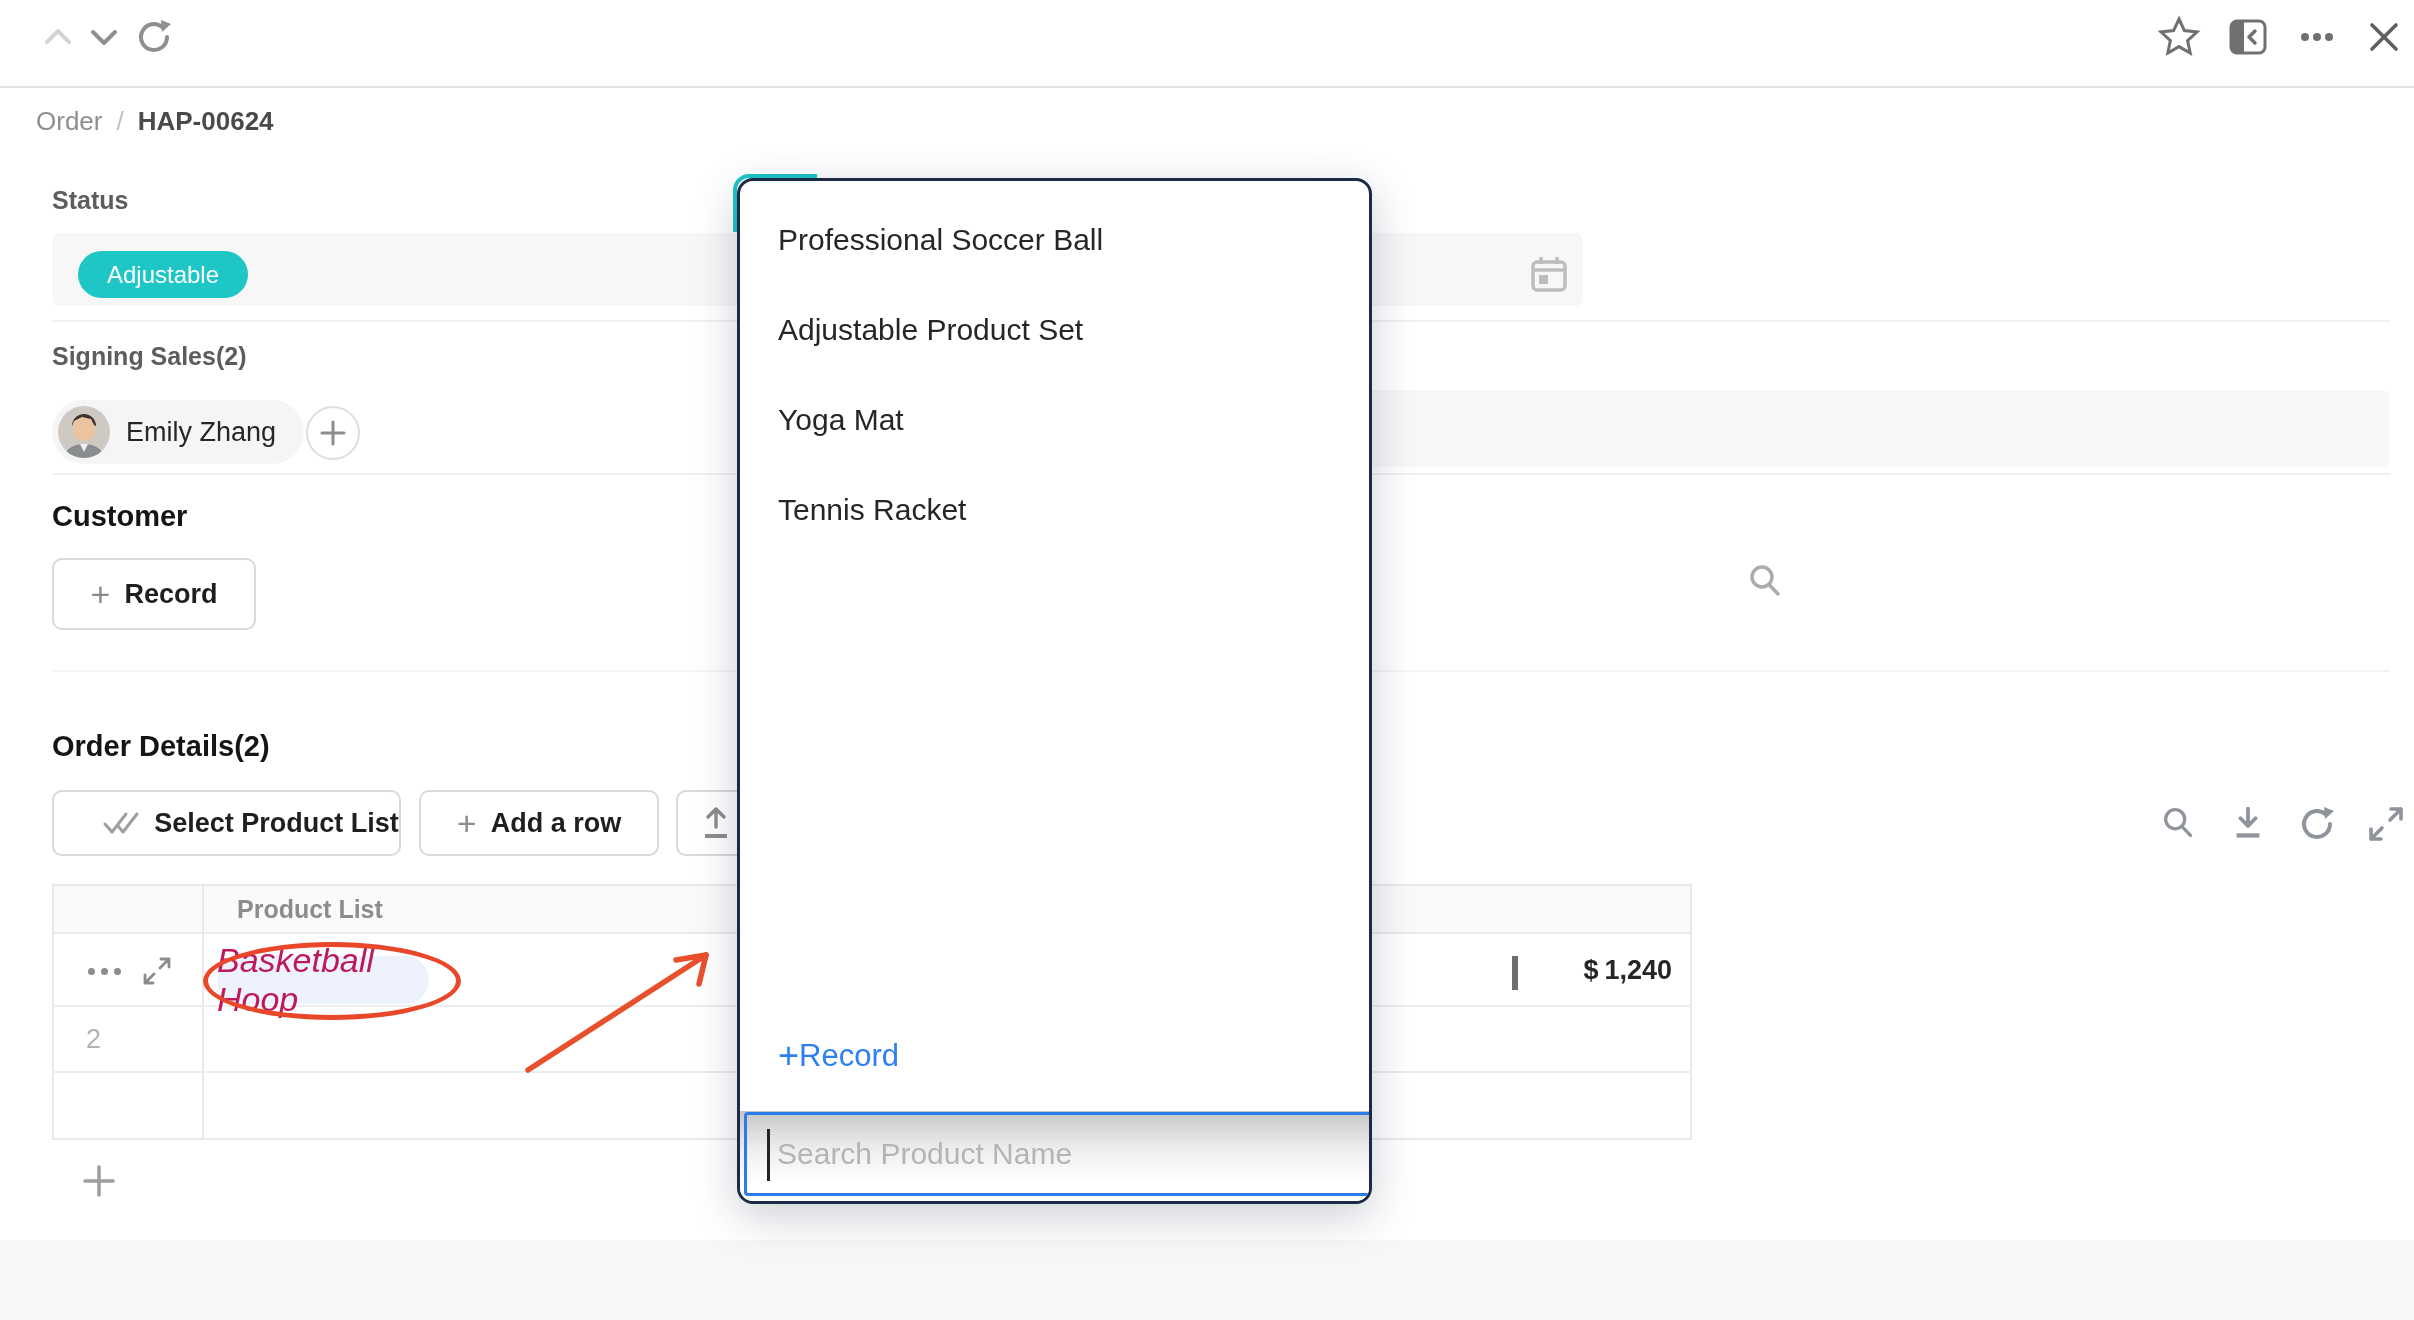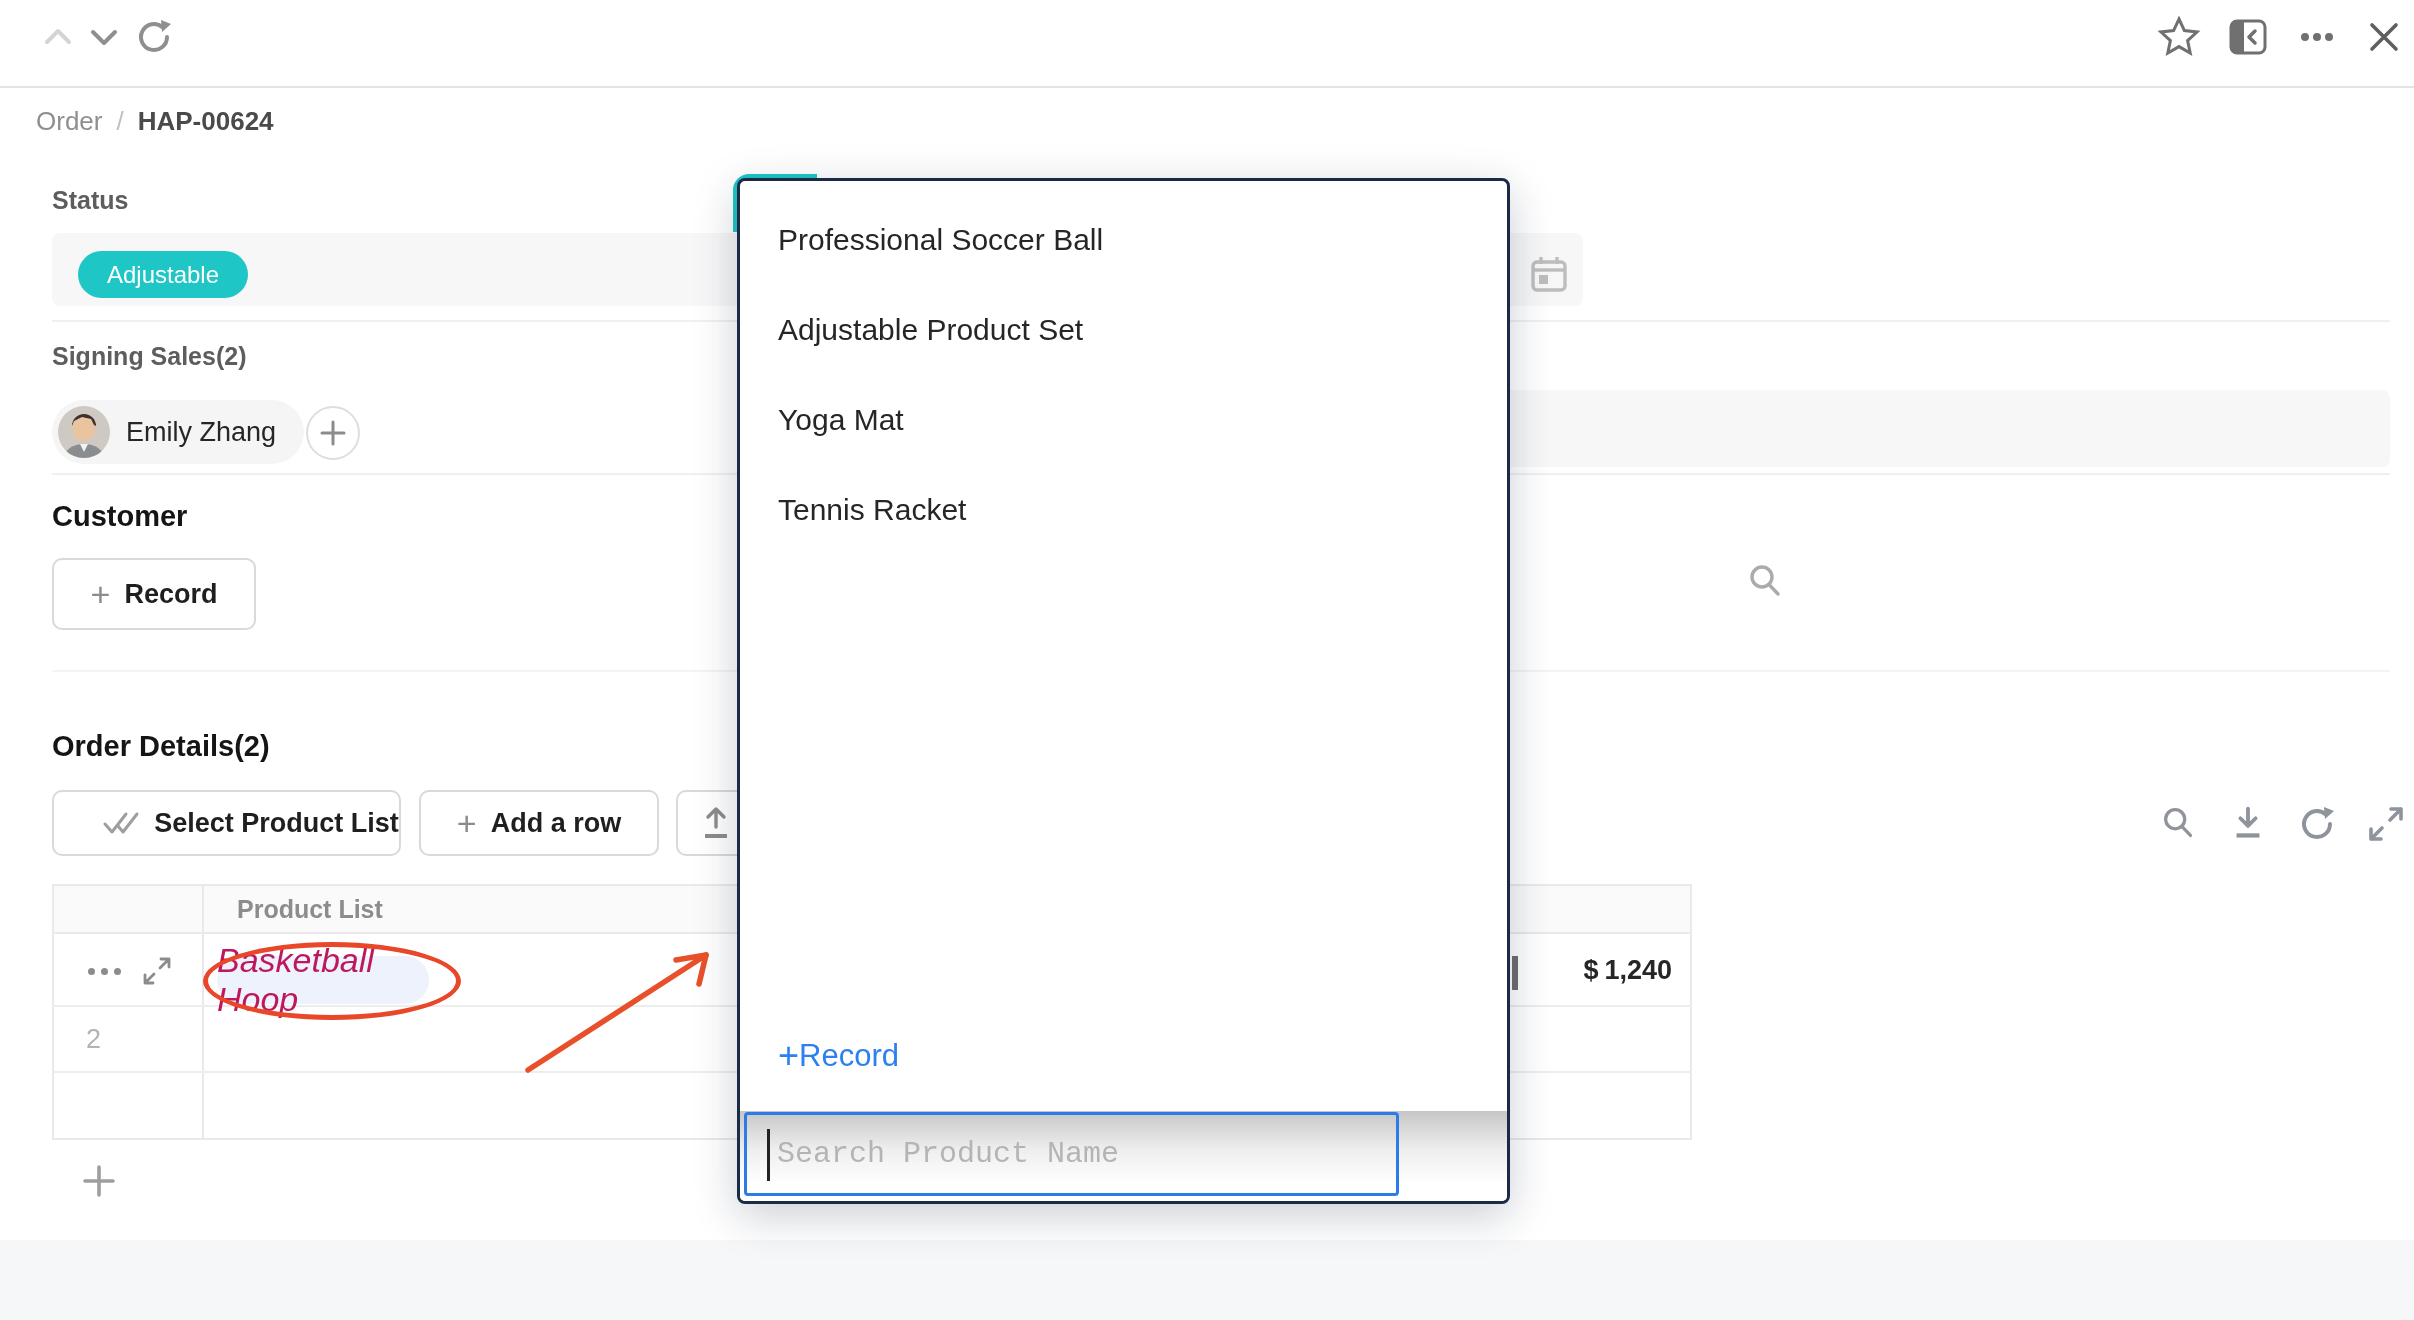--- a/index.html
+++ b/index.html
@@ -60,32 +60,32 @@
   .page-bottom { left:0; top:1240px; width:2414px; height:80px; background:#f6f7f8; }
 
   
   .annot-oval { left:203px; top:942px; width:258px; height:78px; border:5px solid #e8472a; border-radius:50%; z-index:6; }
   .annot-arrow { left:500px; top:930px; z-index:6; }
   .behind-sliver { left:1512px; top:956px; width:6px; height:34px; background:#6e6e6e; z-index:5; }
   .teal-corner { left:733px; top:174px; width:84px; height:58px; border-top:4px solid #1ec6c6;
                  border-left:4px solid #1ec6c6; border-top-left-radius:16px; z-index:7; }
 
   
-  .dropdown { left:737px; top:178px; width:773px; height:1026px; background:#fff; border:3px solid #1b2a47;
-              border-radius:8px; box-shadow:0 12px 44px rgba(20,30,60,0.22); z-index:10; overflow:hidden;padding-left:43px; }
+  .dropdown { left:737px; top:178px; width:635px; height:1026px; background:#fff; border:3px solid #1b2a47;
+              border-radius:16px; box-shadow:0 12px 44px rgba(20,30,60,0.22); z-index:10; overflow:hidden;padding-left:43px; }
   .dd-list { position:absolute; left:0; top:14px; width:100%; }
   .dd-item { height:90px; display:flex; align-items:center; padding-left:38px; font-size:30px; color:#262626; cursor:pointer; }
   .dd-addrecord { position:absolute; left:38px; top:840px; height:70px; display:flex; align-items:center;
                   color:#2e80f0; cursor:pointer; }
   .dd-addrecord .p { font-size:36px; line-height:1; }
   .dd-addrecord .t { font-size:31px; }
   .dd-shadowband { position:absolute; left:0; top:930px; width:100%; height:93px;
                    background:linear-gradient(180deg,#c6c6c6 0%,#ededed 40%,#ffffff 78%); }
   .dd-search { position:absolute; left:4px; top:931px; width:655px; height:84px; border:3px solid #2b7ce8;
-               border-radius:4px; background:transparent;font-family:Liberation Mono, monospace; }
+               border-radius:4px; background:transparent; }
   .dd-caret { position:absolute; left:20px; top:14px; width:3px; height:52px; background:#222; }
   .dd-placeholder { position:absolute; left:30px; top:0; height:100%; display:flex; align-items:center;
                     font-size:30px; color:#b4b4b8; }
 </style>
 </head>
 <body>
 
 <div id="page">
 
   <div class="abs topbar">

